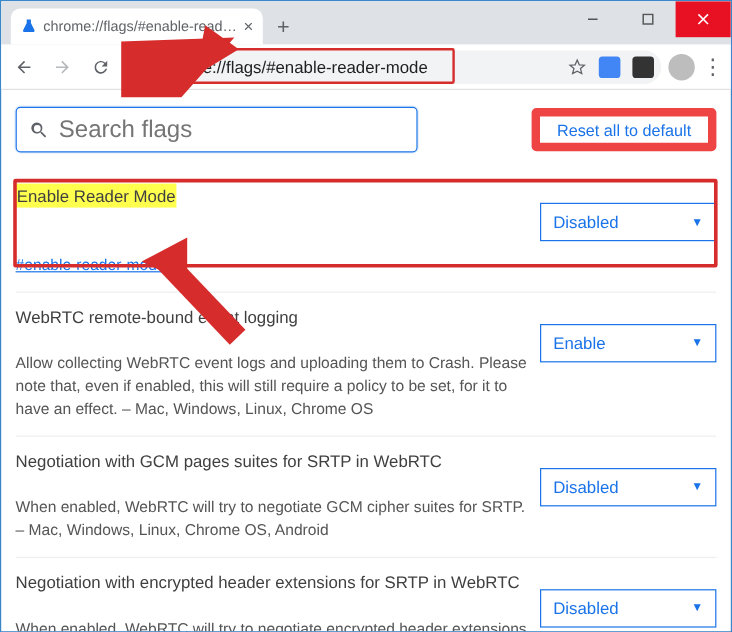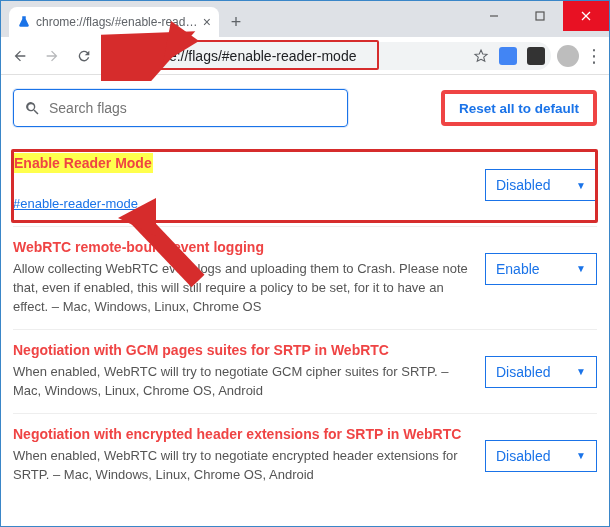--- a/index.html
+++ b/index.html
@@ -102,47 +102,47 @@
     display: flex;
     align-items: center;
     padding: 0 10px;
     gap: 8px;
     color: #5f6368;
     font-size: 14px;
     box-shadow: 0 0 0 1px rgba(26,115,232,.15);
   }
   .search-box input {
     border: none; outline: none; flex: 1;
-    font-size: 14px; color: #15803d; background: transparent;
+    font-size: 20px; color: #15803d; background: transparent;
   }
   .reset-btn {
     height: 36px; padding: 0 14px;
-    border: 4px solid #ef4444;
+    border: 7px solid #ef4444;
     border-radius: 4px;
     color: #1a73e8; font-size: 13.5px;
     display: flex; align-items: center;
     margin-left: auto;
-    font-weight: 700;
+    font-weight: 400;
   }
 
   .flag {
     padding: 10px 0 12px 0;
     display: flex;
     align-items: flex-start;
     gap: 10px;
   }
   .flag-body { flex: 1; font-size: 13px; color: #555; line-height: 1.45; }
   .flag-title {
-    font-size: 14px; font-weight: 700; color: #ef4444;
-    margin-bottom: 3px; display: inline-block;
+    font-size: 14px; font-weight: 400; color: #404040;
+    margin-bottom: 20px; display: inline-block;
   }
   .flag-title.hl { background: #ffff4d; padding: 0 1px; }
   .flag-anchor { color: #1a73e8; text-decoration: underline; font-size: 13px; }
   .flag-select {
-    width: 112px; height: 32px;
+    width: 147px; height: 32px;
     border: 1px solid #1a73e8;
     color: #1a73e8;
     font-size: 14px;
     display: flex; align-items: center; justify-content: space-between;
     padding: 0 10px;
     margin-top: 16px;
     flex-shrink: 0;
   }
   .flag-select .tri { font-size: 10px; }
   .flag-sep { border-top: 1px solid #eee; margin: 0 0; }

